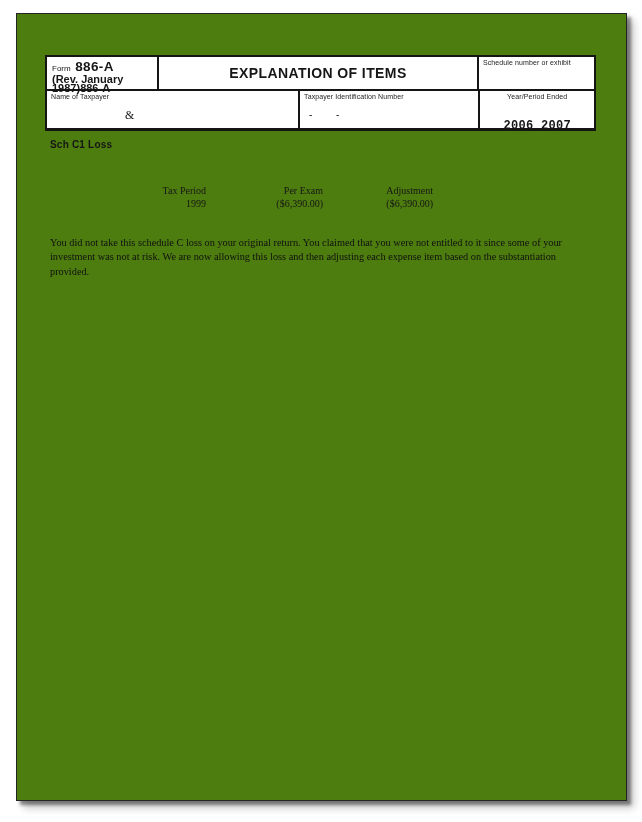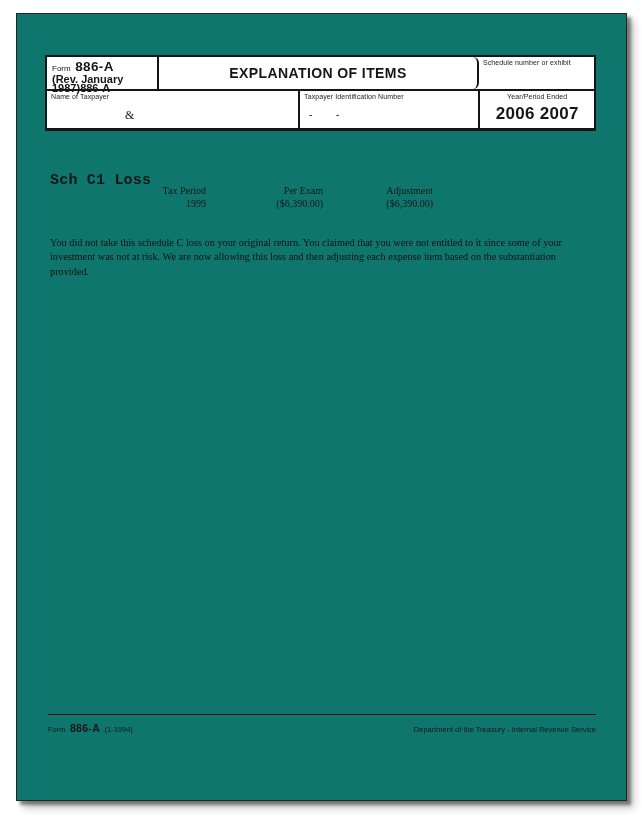--- a/index.html
+++ b/index.html
@@ -1,52 +1,52 @@
 <!DOCTYPE html>
 <html><head>
 <meta charset="utf-8">
 <style>
   html,body{margin:0;padding:0;background:#ffffff;}
   body{width:642px;height:822px;position:relative;overflow:hidden;
        font-family:"Liberation Sans",sans-serif;color:#161616;}
   .page{position:absolute;left:16px;top:13px;width:611px;height:788px;
-        background:#0f766e;border:1px solid #242424;box-sizing:border-box;
+        background:#4d7c0f;border:1px solid #242424;box-sizing:border-box;
         box-shadow:4px 4px 3px rgba(0,0,0,.42),7px 7px 8px rgba(0,0,0,.22);}
   *{box-sizing:border-box;}
 
   
   .hdr{position:absolute;left:28px;top:41px;width:551px;
        border:2px solid #151515;border-bottom-width:3px;background:#fff;}
   .hdr-row1{display:flex;height:34px;border-bottom:2px solid #151515;}
   .hdr-row2{display:flex;height:37px;}
   .cell{position:relative;}
   .cell-form{width:112px;border-right:2px solid #151515;padding:2px 0 0 5px;}
   .cell-title{flex:1;border-right:2px solid #151515;display:flex;
-              align-items:center;justify-content:center;border-radius:6px;}
+              align-items:center;justify-content:center;}
   .cell-schedule{width:115px;padding:2px 0 0 4px;}
   .cell-name{width:254px;border-right:2px solid #151515;padding:2px 0 0 4px;}
   .cell-tin{width:181px;border-right:2px solid #151515;padding:2px 0 0 4px;}
   .cell-year{width:114px;text-align:center;padding-top:2px;}
 
   .lbl{font-size:7px;line-height:8px;color:#1a1a1a;letter-spacing:.1px;}
   .form-line1{line-height:13px;white-space:nowrap;}
   .form-word{font-size:8px;}
   .form-num{font-size:13.5px;font-weight:bold;letter-spacing:.4px;}
   .form-rev{font-size:11px;font-weight:bold;line-height:8.5px;white-space:nowrap;}
   .main-title{font-size:14px;font-weight:bold;letter-spacing:.4px;}
   .name-value{position:absolute;left:78px;bottom:5px;
               font-family:"Liberation Serif",serif;font-size:12px;}
   .tin-value{position:absolute;left:9px;bottom:8px;font-size:10px;
              white-space:pre;letter-spacing:1px;}
-  .year-value{margin-top:3px;font-family:Liberation Sans, sans-serif;
-              font-size:17px;font-weight:600;letter-spacing:.3px;}
+  .year-value{margin-top:18px;font-family:Liberation Mono, monospace;
+              font-size:12px;font-weight:600;letter-spacing:.3px;}
 
   
-  .section-title{position:absolute;left:33px;top:158px;
-                 font-family:Liberation Mono, monospace;font-size:15px;
+  .section-title{position:absolute;left:33px;top:125px;
+                 font-family:Liberation Sans, sans-serif;font-size:10px;
                  font-weight:bold;letter-spacing:.2px;}
   .amounts{position:absolute;left:33px;top:170px;display:flex;
            font-family:"Liberation Serif",serif;font-size:10px;justify-content:center;}
   .acol{text-align:right;}
   .acol .alabel,.acol .aval{line-height:13px;}
   .w1{width:156px}.w2{width:122px}.w3{width:117px}.w4{width:110px}
 
   .para{position:absolute;left:33px;top:222px;width:524px;
         font-family:"Liberation Serif",serif;font-size:10.3px;
         line-height:14.3px;color:#101010;text-align:left;}
@@ -112,22 +112,14 @@
       <div class="aval">($6,390.00)</div>
     </div>
     <div class="acol w4">
       <div class="alabel">Adjustment</div>
       <div class="aval">($6,390.00)</div>
     </div>
   </div>
 
   <div class="para">You did not take this schedule C loss on your original return. You claimed that you were not entitled to it since some of your investment was not at risk. We are now allowing this loss and then adjusting each expense item based on the substantiation provided.</div>
 
-  <div class="footer">
-    <span class="f-left">
-      <span class="f-word">Form</span>
-      <span class="f-num">886-A</span>
-      <span class="f-rev">(1-1994)</span>
-    </span>
-    <span class="f-right">Department of the Treasury - Internal Revenue Service</span>
-  </div>
 
 </div>
 
 </body></html>

